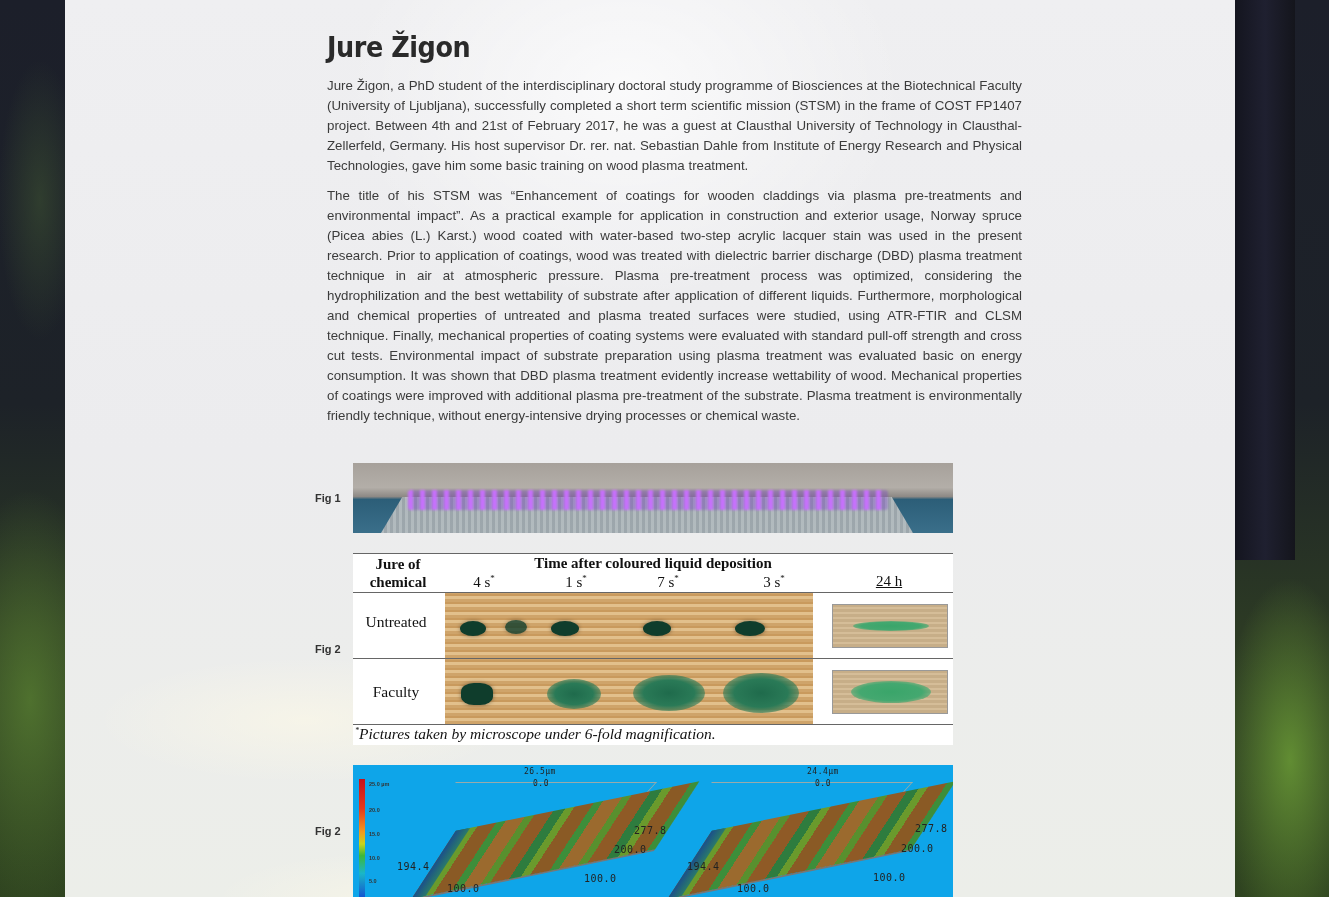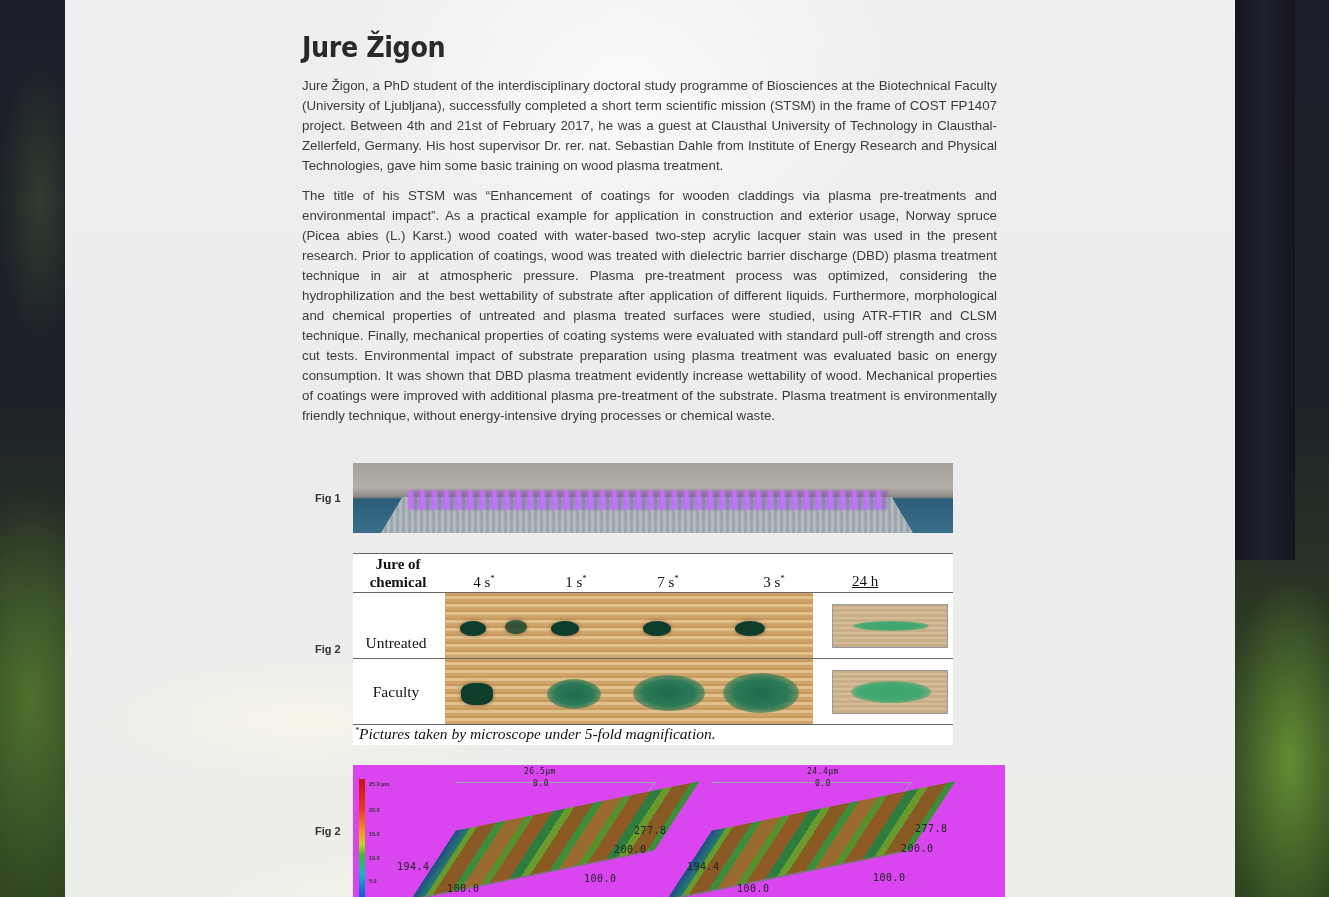--- a/index.html
+++ b/index.html
@@ -22,21 +22,21 @@
   }
   .panel {
     position:absolute; left:65px; top:0; width:1170px; height:897px;
     background:
       radial-gradient(ellipse 300px 90px at 240px 720px, rgba(255,250,230,0.55), transparent 70%),
       radial-gradient(ellipse 260px 70px at 330px 900px, rgba(255,250,230,0.5), transparent 70%),
       radial-gradient(ellipse 400px 300px at 560px 90px, rgba(255,255,255,0.7), transparent 70%),
       linear-gradient(180deg,#efeff1 0%, #ececee 50%, #eceee9 100%);
   }
   .content {
-    position:absolute; left:302px; top:28px; width:695px;
+    position:absolute; left:327px; top:28px; width:695px;
     color:#3a3a3a;
   }
   h1 {
     margin:0 0 10px 0; font-size:29px; line-height:38px;
     font-weight:bold; color:#2a2a2a; letter-spacing:-0.5px;
     font-family:"DejaVu Sans", sans-serif;
     transform:scaleX(0.88); transform-origin:left;
   }
   p {
     margin:0 0 10px 0; font-size:13.3px; line-height:20px;
@@ -94,21 +94,21 @@
     background:repeating-linear-gradient(0deg,#c7ae88 0 3px,#d5bd98 3px 5px);
     border:1px solid #999;
   }
   .fig2 .card .g {
     position:absolute; border-radius:50%;
     background:radial-gradient(ellipse,#3aa56a 0%, #44a870 55%, transparent 100%);
   }
   .fig2 .note { position:absolute; left:2px; top:172px; font-style:italic; font-size:15.5px; }
   .fig2 .note sup { font-size:8px; }
   
-  .fig3 { width:652px; height:132px; background:#d946ef; position:relative; font-family:"DejaVu Sans Mono", monospace; overflow:hidden; }
+  .fig3 { width:600px; height:132px; background:#0ea5e9; position:relative; font-family:"DejaVu Sans Mono", monospace; overflow:hidden; }
   .cbar { position:absolute; left:6px; top:14px; width:6px; height:118px;
     background:linear-gradient(180deg,#c8101a 0%,#e53a1b 25%,#f29a1e 45%,#c9d41a 55%,#3cb83a 65%,#1ab6c8 80%,#1456d0 100%); }
   .cbar-lbl { position:absolute; left:16px; font-size:5.5px; font-weight:bold; color:#333; font-family:"Liberation Sans", sans-serif; }
   .surf {
     position:absolute; width:205px; height:70px;
     transform:skewX(-42deg) rotate(-14deg);
     background:repeating-linear-gradient(90deg,
       #2e7c3e 0 10px, #6a9a2c 10px 18px, #8a5a25 18px 34px, #3d8e3a 34px 42px,
       #9b6a2e 42px 58px, #58902e 58px 66px, #8f5a26 66px 82px);
     box-shadow:0 2px 0 #777;
@@ -140,30 +140,31 @@
 </div>
 
 <div class="fig-row" style="top:553px;">
   <div class="fig-label">Fig 2</div>
   <div class="fig2">
     <div class="hline" style="top:0;"></div>
     <div class="hdr-type">
       <div>Jure of</div>
       <div>chemical</div>
     </div>
+    <div class="hdr-time" style="left:90px;width:420px;padding-left:0;">Time after coloured liquid deposition</div>
 
     <div class="tcol" style="left:85px;"><span>4 s</span><sup>*</sup></div>
     <div class="tcol" style="left:177px;"><span>1 s</span><sup>*</sup></div>
     <div class="tcol" style="left:269px;"><span>7 s</span><sup>*</sup></div>
     <div class="tcol" style="left:375px;"><span>3 s</span><sup>*</sup></div>
-    <div class="tcol" style="left:466px;text-decoration:underline;"><span>24 h</span></div>
+    <div class="tcol" style="left:490px;text-decoration:underline;"><span>24 h</span></div>
 
     <div class="hline" style="top:39px;"></div>
 
-    <div class="rowlabel" style="top:81px;">Untreated</div>
+    <div class="rowlabel" style="top:60px;">Untreated</div>
     <div class="cell" style="left:92px;top:40px;">
       <div class="drop" style="left:15px;top:28px;width:26px;height:15px;"></div>
       <div class="drop" style="left:60px;top:27px;width:22px;height:14px;opacity:0.8;"></div>
     </div>
     <div class="cell" style="left:184px;top:40px;">
       <div class="drop" style="left:14px;top:28px;width:28px;height:15px;"></div>
     </div>
     <div class="cell" style="left:276px;top:40px;">
       <div class="drop" style="left:14px;top:28px;width:28px;height:15px;"></div>
     </div>
@@ -187,21 +188,21 @@
       <div class="spread" style="left:4px;top:16px;width:72px;height:36px;"></div>
     </div>
     <div class="cell" style="left:368px;top:106px;">
       <div class="spread" style="left:2px;top:14px;width:76px;height:40px;"></div>
     </div>
     <div class="card" style="left:479px;top:117px;">
       <div class="g" style="left:18px;top:10px;width:80px;height:22px;"></div>
     </div>
 
     <div class="hline" style="top:171px;"></div>
-    <div class="note"><sup>*</sup><span>Pictures taken by microscope under 5-fold magnification.</span></div>
+    <div class="note"><sup>*</sup><span>Pictures taken by microscope under 6-fold magnification.</span></div>
   </div>
 </div>
 
 <div class="fig-row" style="top:765px;height:132px;align-items:center;">
   <div class="fig-label">Fig 2</div>
   <div class="fig3">
     <div class="cbar"></div>
     <div class="cbar-lbl" style="top:16px;">25.0 µm</div>
     <div class="cbar-lbl" style="top:42px;">20.0</div>
     <div class="cbar-lbl" style="top:66px;">15.0</div>

